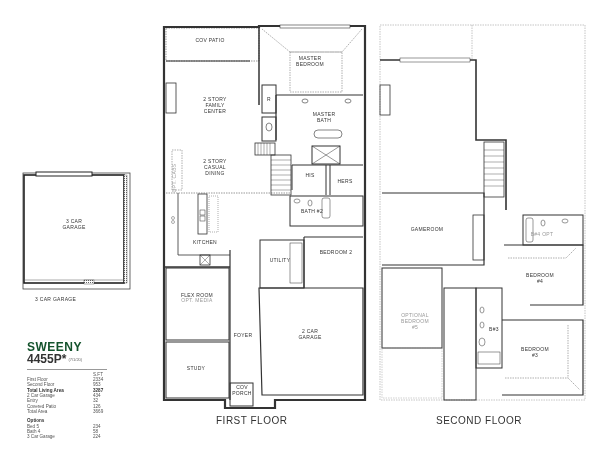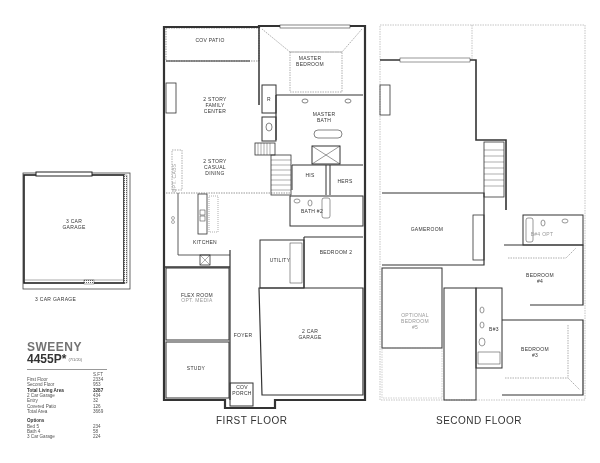--- a/index.html
+++ b/index.html
@@ -2,21 +2,21 @@
 <html><head>
 <meta charset="utf-8">
 <style>
   html, body { margin:0; padding:0; background:#ffffff; }
   body { width:600px; height:463px; position:relative; overflow:hidden; font-family:"Liberation Sans", sans-serif; color:#333; }
   svg.plan { position:absolute; left:0; top:0; }
   .lbl { font-family:"Liberation Sans", sans-serif; font-size:5px; fill:#333; text-anchor:middle; letter-spacing:0.3px; }
   .lbl-gray { fill:#999; }
   .caption { position:absolute; font-family:"Liberation Sans", sans-serif; font-size:10px; color:#333; letter-spacing:0.5px; }
   .info { position:absolute; left:27px; top:341px; width:80px; }
-  .info .name { font-size:12px; font-weight:bold; color:#737373; line-height:12px; letter-spacing:0.5px; }
+  .info .name { font-size:12px; font-weight:bold; color:#14532d; line-height:12px; letter-spacing:0.5px; }
   .info .code { font-size:12px; font-weight:bold; color:#333; line-height:12px; }
   .info .rev { font-size:4px; color:#666; font-weight:normal; margin-left:2px; vertical-align:middle; }
   .info .rule { border-top:1px solid #999; margin:3px 0 2px 0; }
   .row { display:flex; justify-content:space-between; font-size:4.6px; line-height:5.3px; color:#555; }
   .row.bold { font-weight:bold; color:#333; }
   .row .v { width:14px; text-align:left; }
   .opt-title { font-size:4.6px; font-weight:bold; color:#333; margin-top:4px; line-height:5.3px; }
   .garage-caption { position:absolute; left:35px; top:296px; font-size:5px; color:#333; letter-spacing:0.3px; }
 </style>
 </head>

